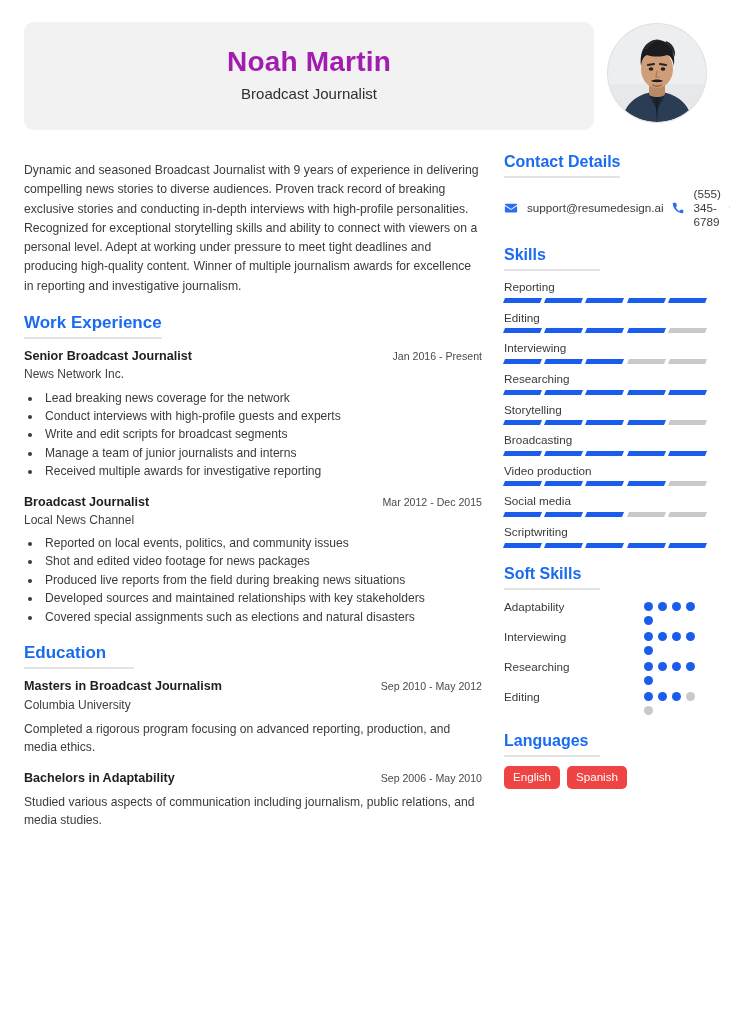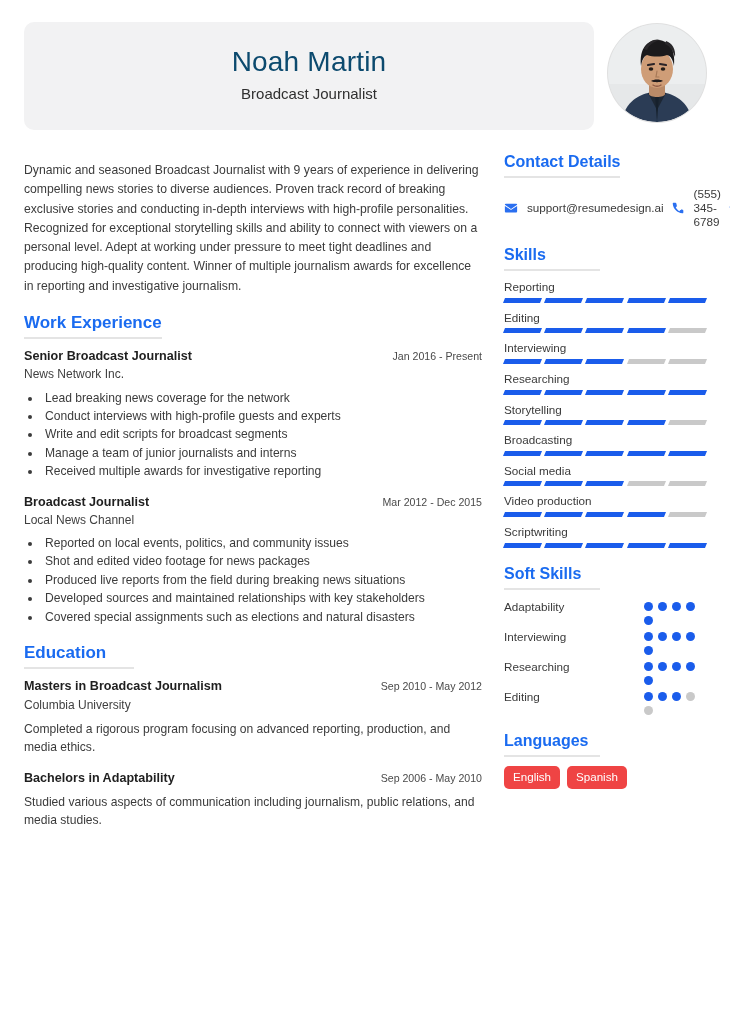--- a/index.html
+++ b/index.html
@@ -33,23 +33,23 @@
     background: #f2f2f3;
     border-radius: 10px;
     height: 108px;
     display: flex;
     flex-direction: column;
     align-items: center;
     justify-content: center;
     padding-bottom: 4px;
   }
   .full-name {
-    color: #0c4a6e;
+    color: #a21caf;
     font-size: 28px;
-    font-weight: normal;
+    font-weight: bold;
     letter-spacing: 0.2px;
     line-height: 1.2;
   }
   .job-title {
     color: #2f2f2f;
     font-size: 15px;
     margin-top: 6px;
     line-height: 1.2;
   }
   .avatar-wrap {
@@ -441,36 +441,36 @@
               <div class="skill-name">Broadcasting</div>
               <div class="skill-bar">
                 <span class="seg on"></span>
                 <span class="seg on"></span>
                 <span class="seg on"></span>
                 <span class="seg on"></span>
                 <span class="seg on"></span>
               </div>
             </div>
             <div class="skill-row">
+              <div class="skill-name">Video production</div>
+              <div class="skill-bar">
+                <span class="seg on"></span>
+                <span class="seg on"></span>
+                <span class="seg on"></span>
+                <span class="seg on"></span>
+                <span class="seg"></span>
+              </div>
+            </div>
+            <div class="skill-row">
               <div class="skill-name">Social media</div>
               <div class="skill-bar">
                 <span class="seg on"></span>
                 <span class="seg on"></span>
                 <span class="seg on"></span>
                 <span class="seg"></span>
-                <span class="seg"></span>
-              </div>
-            </div>
-            <div class="skill-row">
-              <div class="skill-name">Video production</div>
-              <div class="skill-bar">
-                <span class="seg on"></span>
-                <span class="seg on"></span>
-                <span class="seg on"></span>
-                <span class="seg on"></span>
                 <span class="seg"></span>
               </div>
             </div>
             <div class="skill-row">
               <div class="skill-name">Scriptwriting</div>
               <div class="skill-bar">
                 <span class="seg on"></span>
                 <span class="seg on"></span>
                 <span class="seg on"></span>
                 <span class="seg on"></span>

